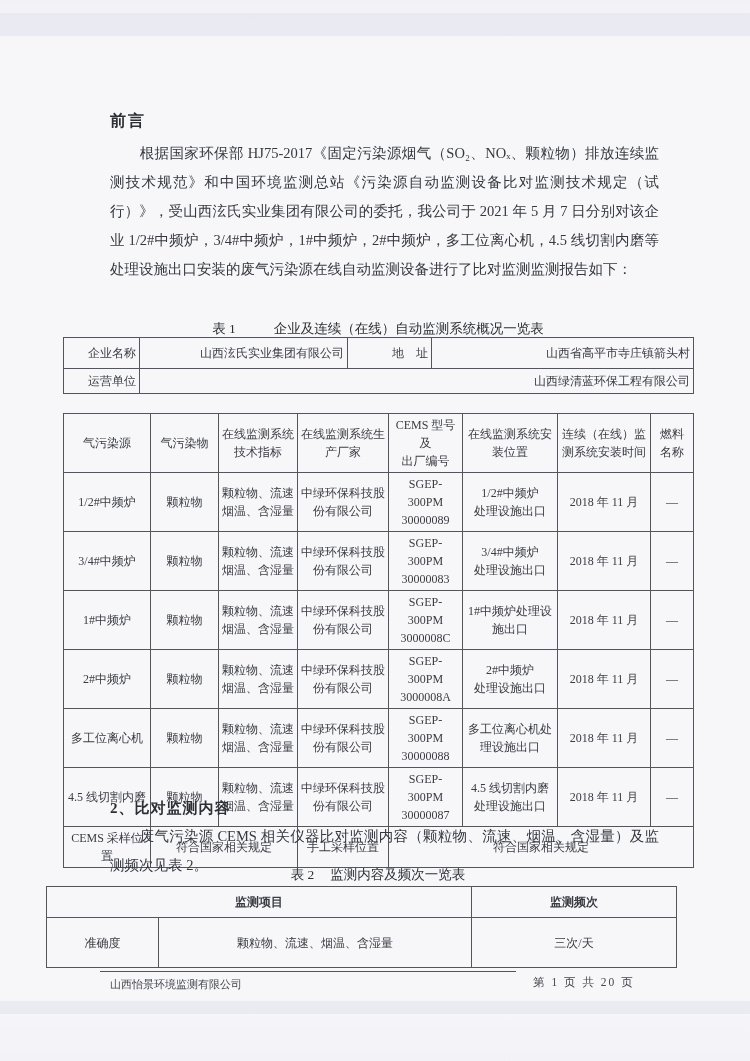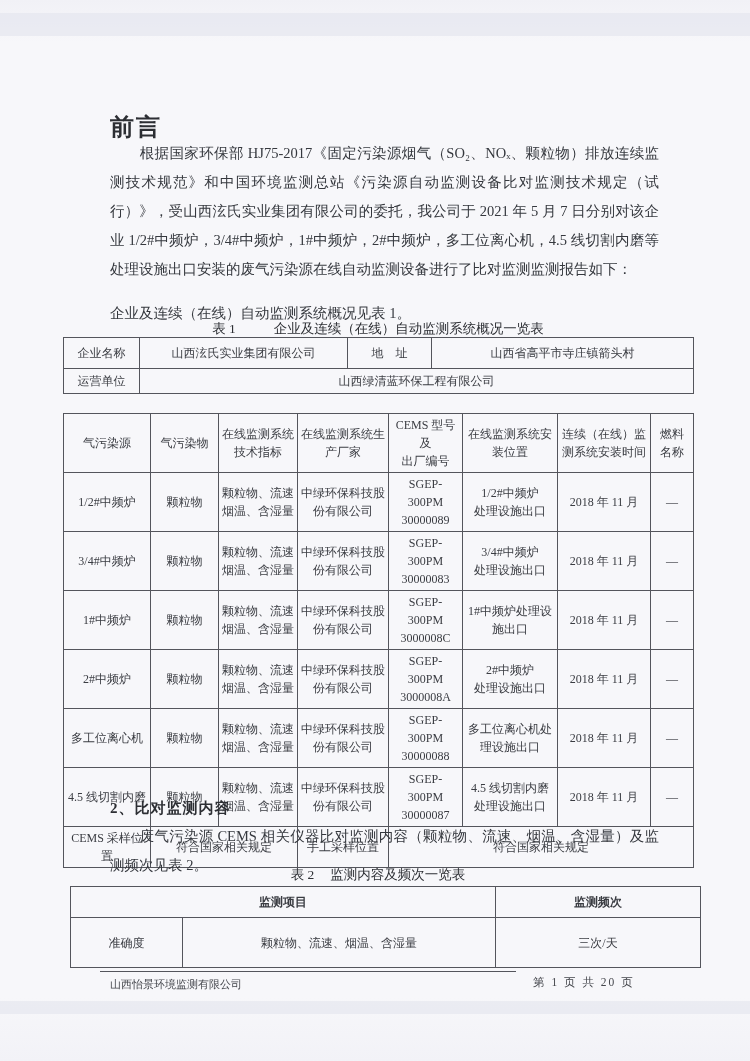--- a/index.html
+++ b/index.html
@@ -11,21 +11,21 @@
   }
   .page {
     position:relative; width:750px; height:1061px; overflow:hidden;
     background:linear-gradient(180deg,#f1f1f6 0%,#f7f7fa 4%,#f7f7fa 94%,#f2f2f7 100%);
   }
   .scan-band-top { position:absolute; left:0; top:13px; width:750px; height:23px; background:#e4e5ee; opacity:.65; }
   .scan-band-bottom { position:absolute; left:0; top:1001px; width:750px; height:13px; background:#e7e8f0; opacity:.8; }
 
   .abs { position:absolute; }
 
-  .h-preface { left:110px; top:111px; font-size:24px; font-weight:bold; color:#2c2e33; letter-spacing:2px; }
+  .h-preface { left:110px; top:111px; font-size:16px; font-weight:bold; color:#2c2e33; letter-spacing:2px; }
   .para {
     left:110px; top:139px; width:549px;
     font-size:14.5px; line-height:29px; text-align:justify;
     text-indent:2.05em; color:#35383e;
   }
   .sec-heading { font-size:15px; font-weight:bold; color:#2d2f34; letter-spacing:1px; }
   .sec1-heading { left:110px; top:281px; }
   .sec1-intro  { left:110px; top:304px; font-size:14.5px; color:#35383e; }
   .sec2-heading { left:100px; top:799px;margin-left:10px; }
   .sec2-para {
@@ -41,45 +41,44 @@
   table { border-collapse:collapse; table-layout:fixed; }
   td {
     border:1px solid #54555c;
     text-align:center; vertical-align:middle;
     font-size:12px; line-height:1.5; padding:2px 3px;
     color:#3a3c42; overflow:hidden;
   }
   .pre { white-space:pre-line; }
 
   .tblA { left:63px; top:337px; width:630px; }
-  .tblA td { height:26px; }
+  .tblA td { height:26px;text-align:right; }
   .tblA tr.short td { height:20px; }
   .tblB { left:63px; top:413px; width:630px; }
   .tblB tr.hdr td { height:46px; }
   .tblB tr.data td { height:43px; }
   .tblB tr.foot td { height:26px; }
-  .tbl2 { left:70px; top:886px; width:630px; }
+  .tbl2 { left:46px; top:886px; width:630px; }
   .tbl2 tr.hdr td { height:26px; font-weight:bold; }
   .tbl2 tr.data td { height:45px; }
 
   .footer-rule { left:100px; top:971px; width:416px; height:0; border-top:1.5px solid #54555c; }
   .footer-company { left:110px; top:977px; font-size:11px; color:#45474d; }
   .footer-page { left:533px; top:975px; font-size:11.5px; color:#45474d; letter-spacing:2px; }
 </style>
 </head>
 <body>
 
 <div class="page">
   <div class="scan-band-top"></div>
   <div class="scan-band-bottom"></div>
 
   <div class="abs h-preface">前言</div>
   <div class="abs para">根据国家环保部 HJ75-2017《固定污染源烟气（SO₂、NOₓ、颗粒物）排放连续监测技术规范》和中国环境监测总站《污染源自动监测设备比对监测技术规定（试行）》，受山西泫氏实业集团有限公司的委托，我公司于 2021 年 5 月 7 日分别对该企业 1/2#中频炉，3/4#中频炉，1#中频炉，2#中频炉，多工位离心机，4.5 线切割内磨等处理设施出口安装的废气污染源在线自动监测设备进行了比对监测监测报告如下：</div>
 
-  <div class="abs sec1-intro">企业及连续（在线）自动监测系统概况见表 1。</div>
 
   <div class="abs caption caption1">
     <span class="cap-label">表 1</span><span>企业及连续（在线）自动监测系统概况一览表</span>
   </div>
 
   <table class="abs tblA">
     <colgroup>
         <col style="width:76px">
         <col style="width:208px">
         <col style="width:84px">

